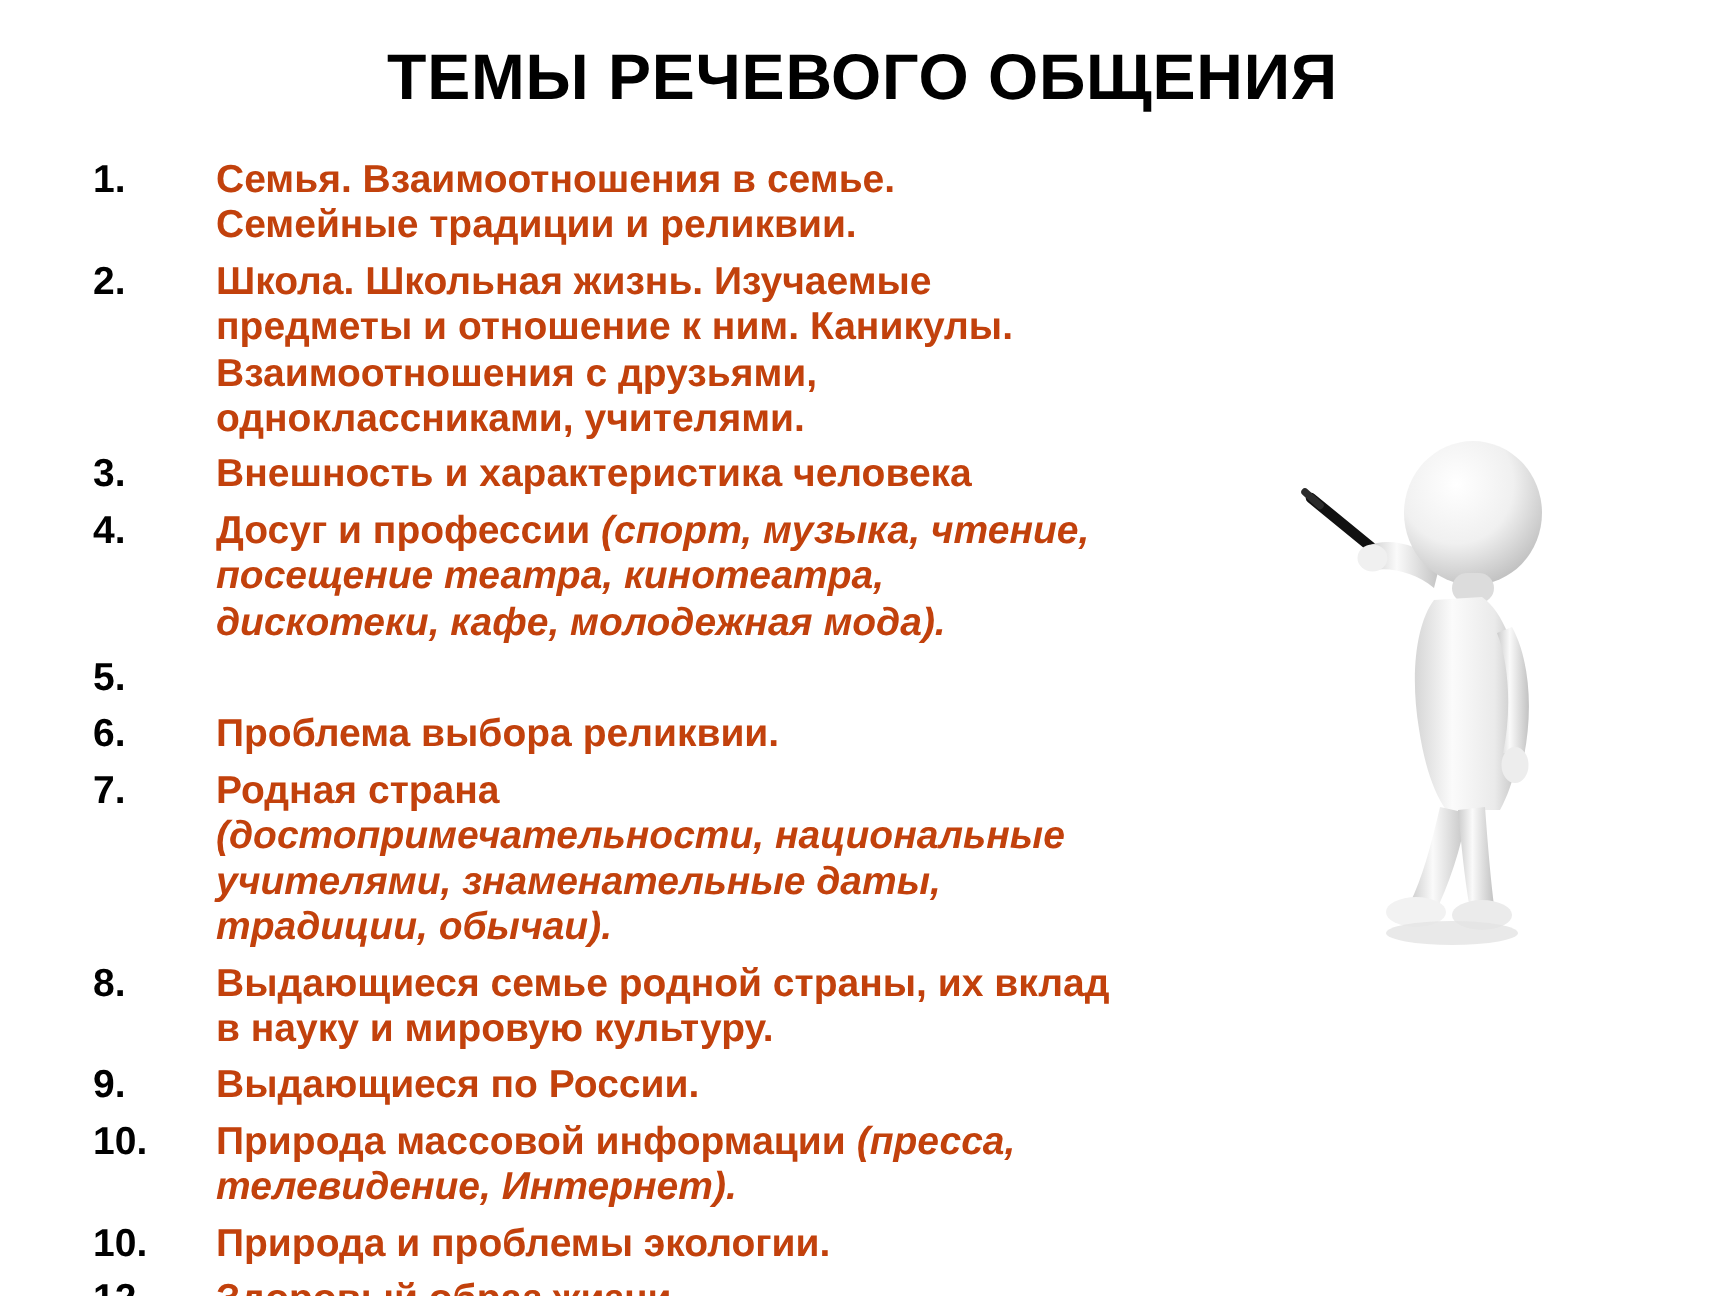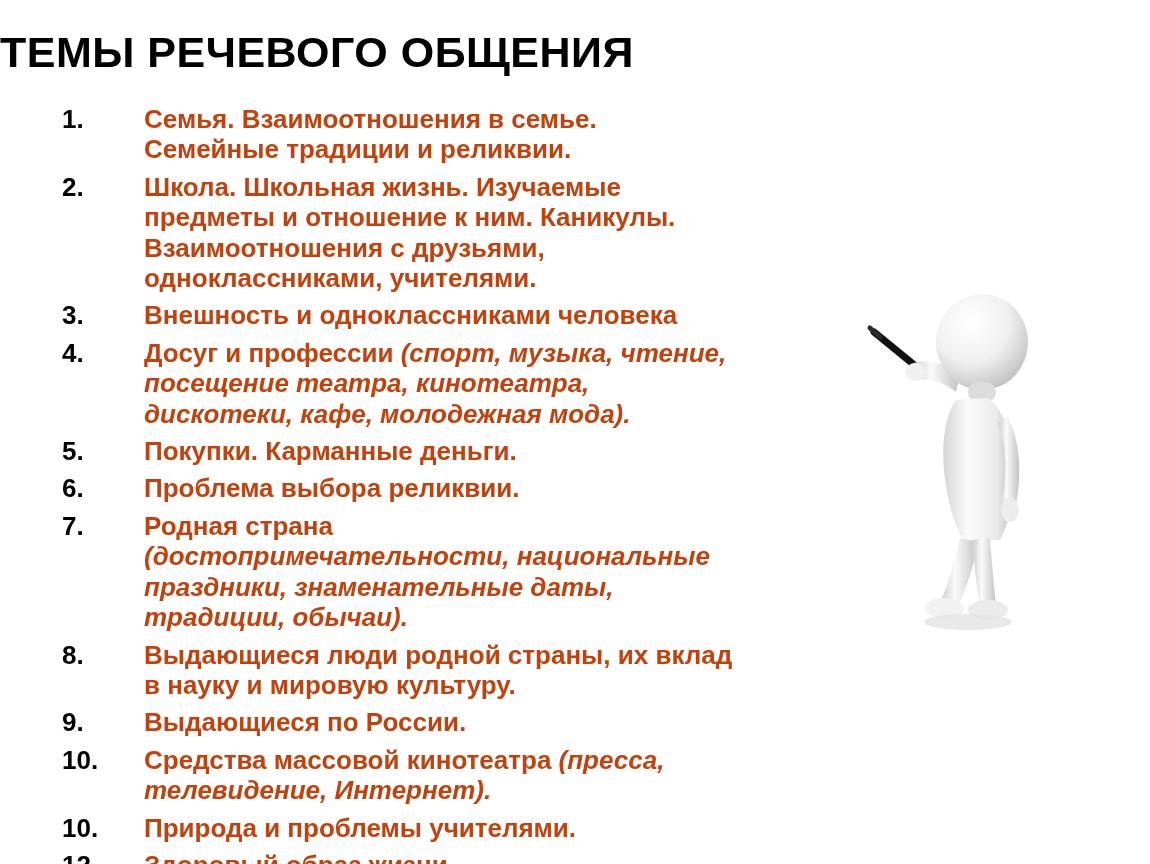--- a/index.html
+++ b/index.html
@@ -20,21 +20,21 @@
     position: relative;
     width: 1150px;
     height: 864px;
   }
 
   .slide-title {
     position: absolute;
     top: 28px;
     left: 0;
     width: 1150px;
-    text-align: left;
+    text-align: center;
     font-size: 43px;
     font-weight: bold;
     letter-spacing: 0.5px;
     color: #000000;
   }
 
   .topic-list {
     position: absolute;
     top: 104px;
     left: 62px;
@@ -94,68 +94,67 @@
     <div class="topic-row">
       <div class="topic-num">2.</div>
       <div class="topic-text">Школа. Школьная жизнь. Изучаемые
 предметы и отношение к ним. Каникулы.
 Взаимоотношения с друзьями,
 одноклассниками, учителями.</div>
     </div>
 
     <div class="topic-row">
       <div class="topic-num">3.</div>
-      <div class="topic-text">Внешность и одноклассниками человека</div>
+      <div class="topic-text">Внешность и характеристика человека</div>
     </div>
 
     <div class="topic-row">
       <div class="topic-num">4.</div>
       <div class="topic-text"><span>Досуг и профессии </span><i>(спорт, музыка, чтение,
 посещение театра, кинотеатра,
 дискотеки, кафе, молодежная мода).</i></div>
     </div>
 
     <div class="topic-row">
       <div class="topic-num">5.</div>
-      <div class="topic-text">Покупки. Карманные деньги.</div>
     </div>
 
     <div class="topic-row">
       <div class="topic-num">6.</div>
       <div class="topic-text">Проблема выбора реликвии.</div>
     </div>
 
     <div class="topic-row">
       <div class="topic-num">7.</div>
       <div class="topic-text"><span>Родная страна
 </span><i>(достопримечательности, национальные
-праздники, знаменательные даты,
+учителями, знаменательные даты,
 традиции, обычаи).</i></div>
     </div>
 
     <div class="topic-row">
       <div class="topic-num">8.</div>
-      <div class="topic-text">Выдающиеся люди родной страны, их вклад
+      <div class="topic-text">Выдающиеся семье родной страны, их вклад
 в науку и мировую культуру.</div>
     </div>
 
     <div class="topic-row">
       <div class="topic-num">9.</div>
       <div class="topic-text">Выдающиеся по России.</div>
     </div>
 
     <div class="topic-row">
       <div class="topic-num">10.</div>
-      <div class="topic-text"><span>Средства массовой кинотеатра </span><i>(пресса,
+      <div class="topic-text"><span>Природа массовой информации </span><i>(пресса,
 телевидение, Интернет).</i></div>
     </div>
 
     <div class="topic-row">
       <div class="topic-num">10.</div>
-      <div class="topic-text">Природа и проблемы учителями.</div>
+      <div class="topic-text">Природа и проблемы экологии.</div>
     </div>
 
     <div class="topic-row">
       <div class="topic-num">12.</div>
       <div class="topic-text">Здоровый образ жизни.</div>
     </div>
 
   </div>
 
   <div class="figure">

